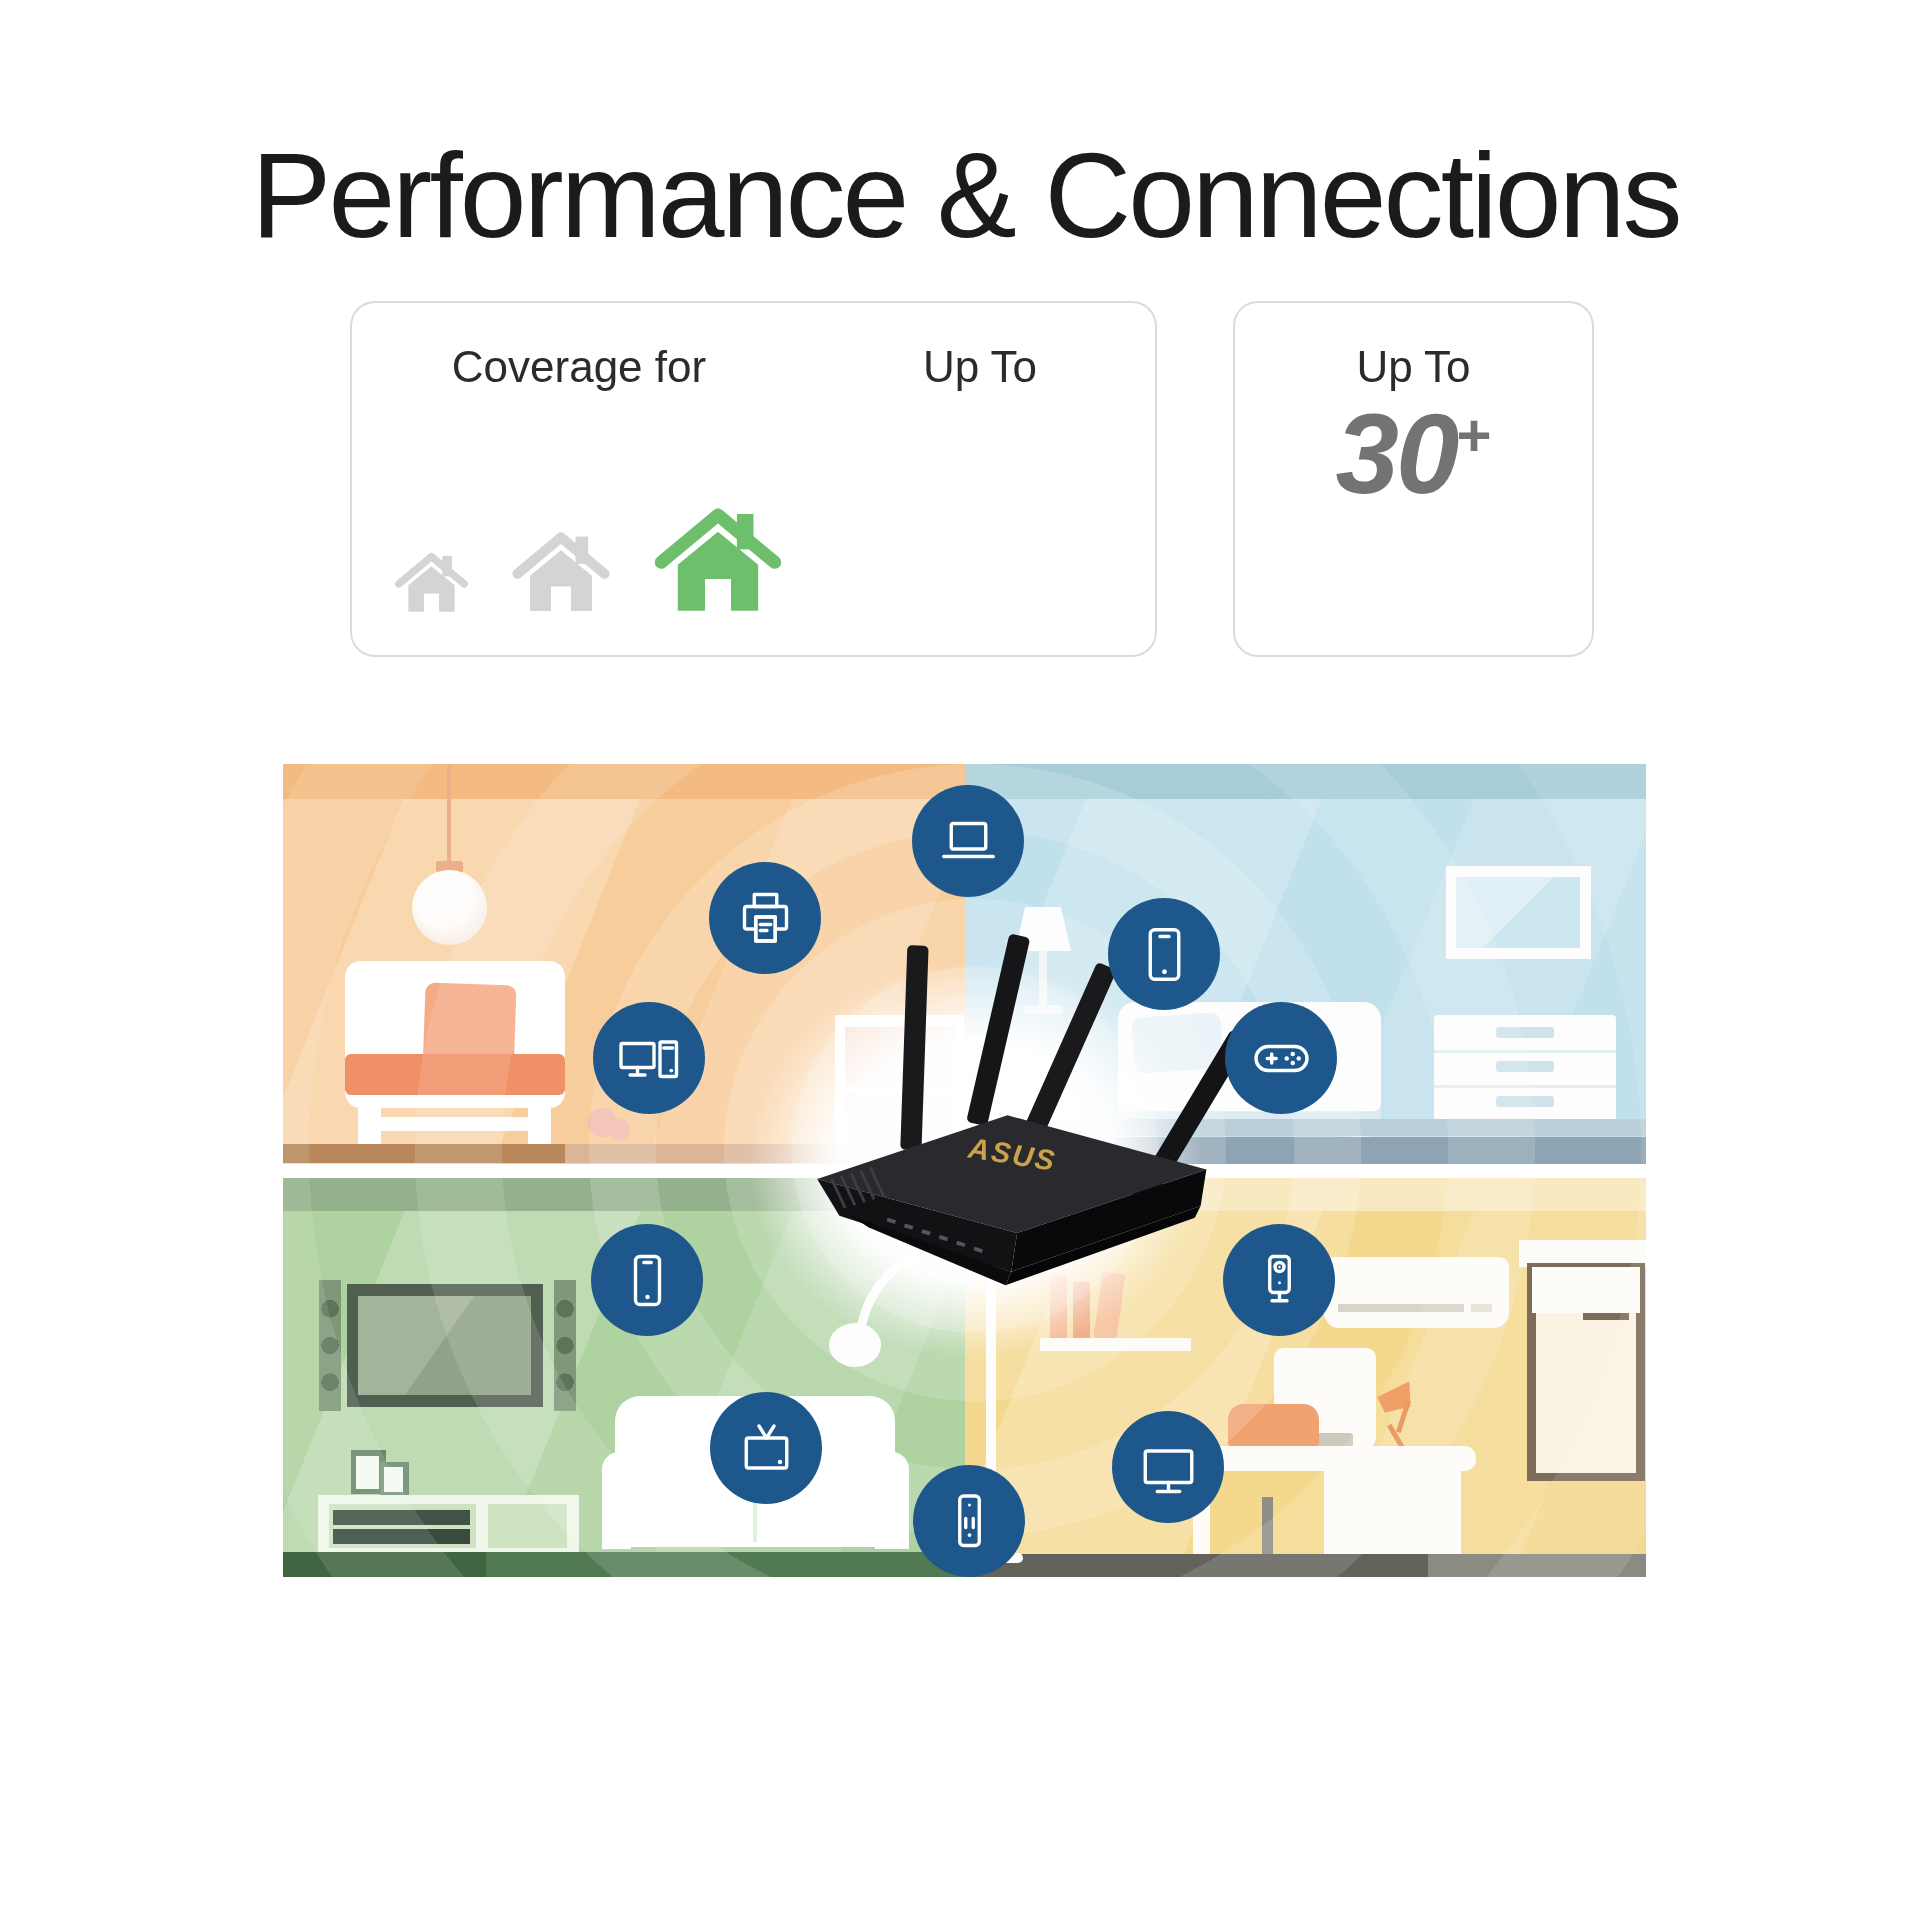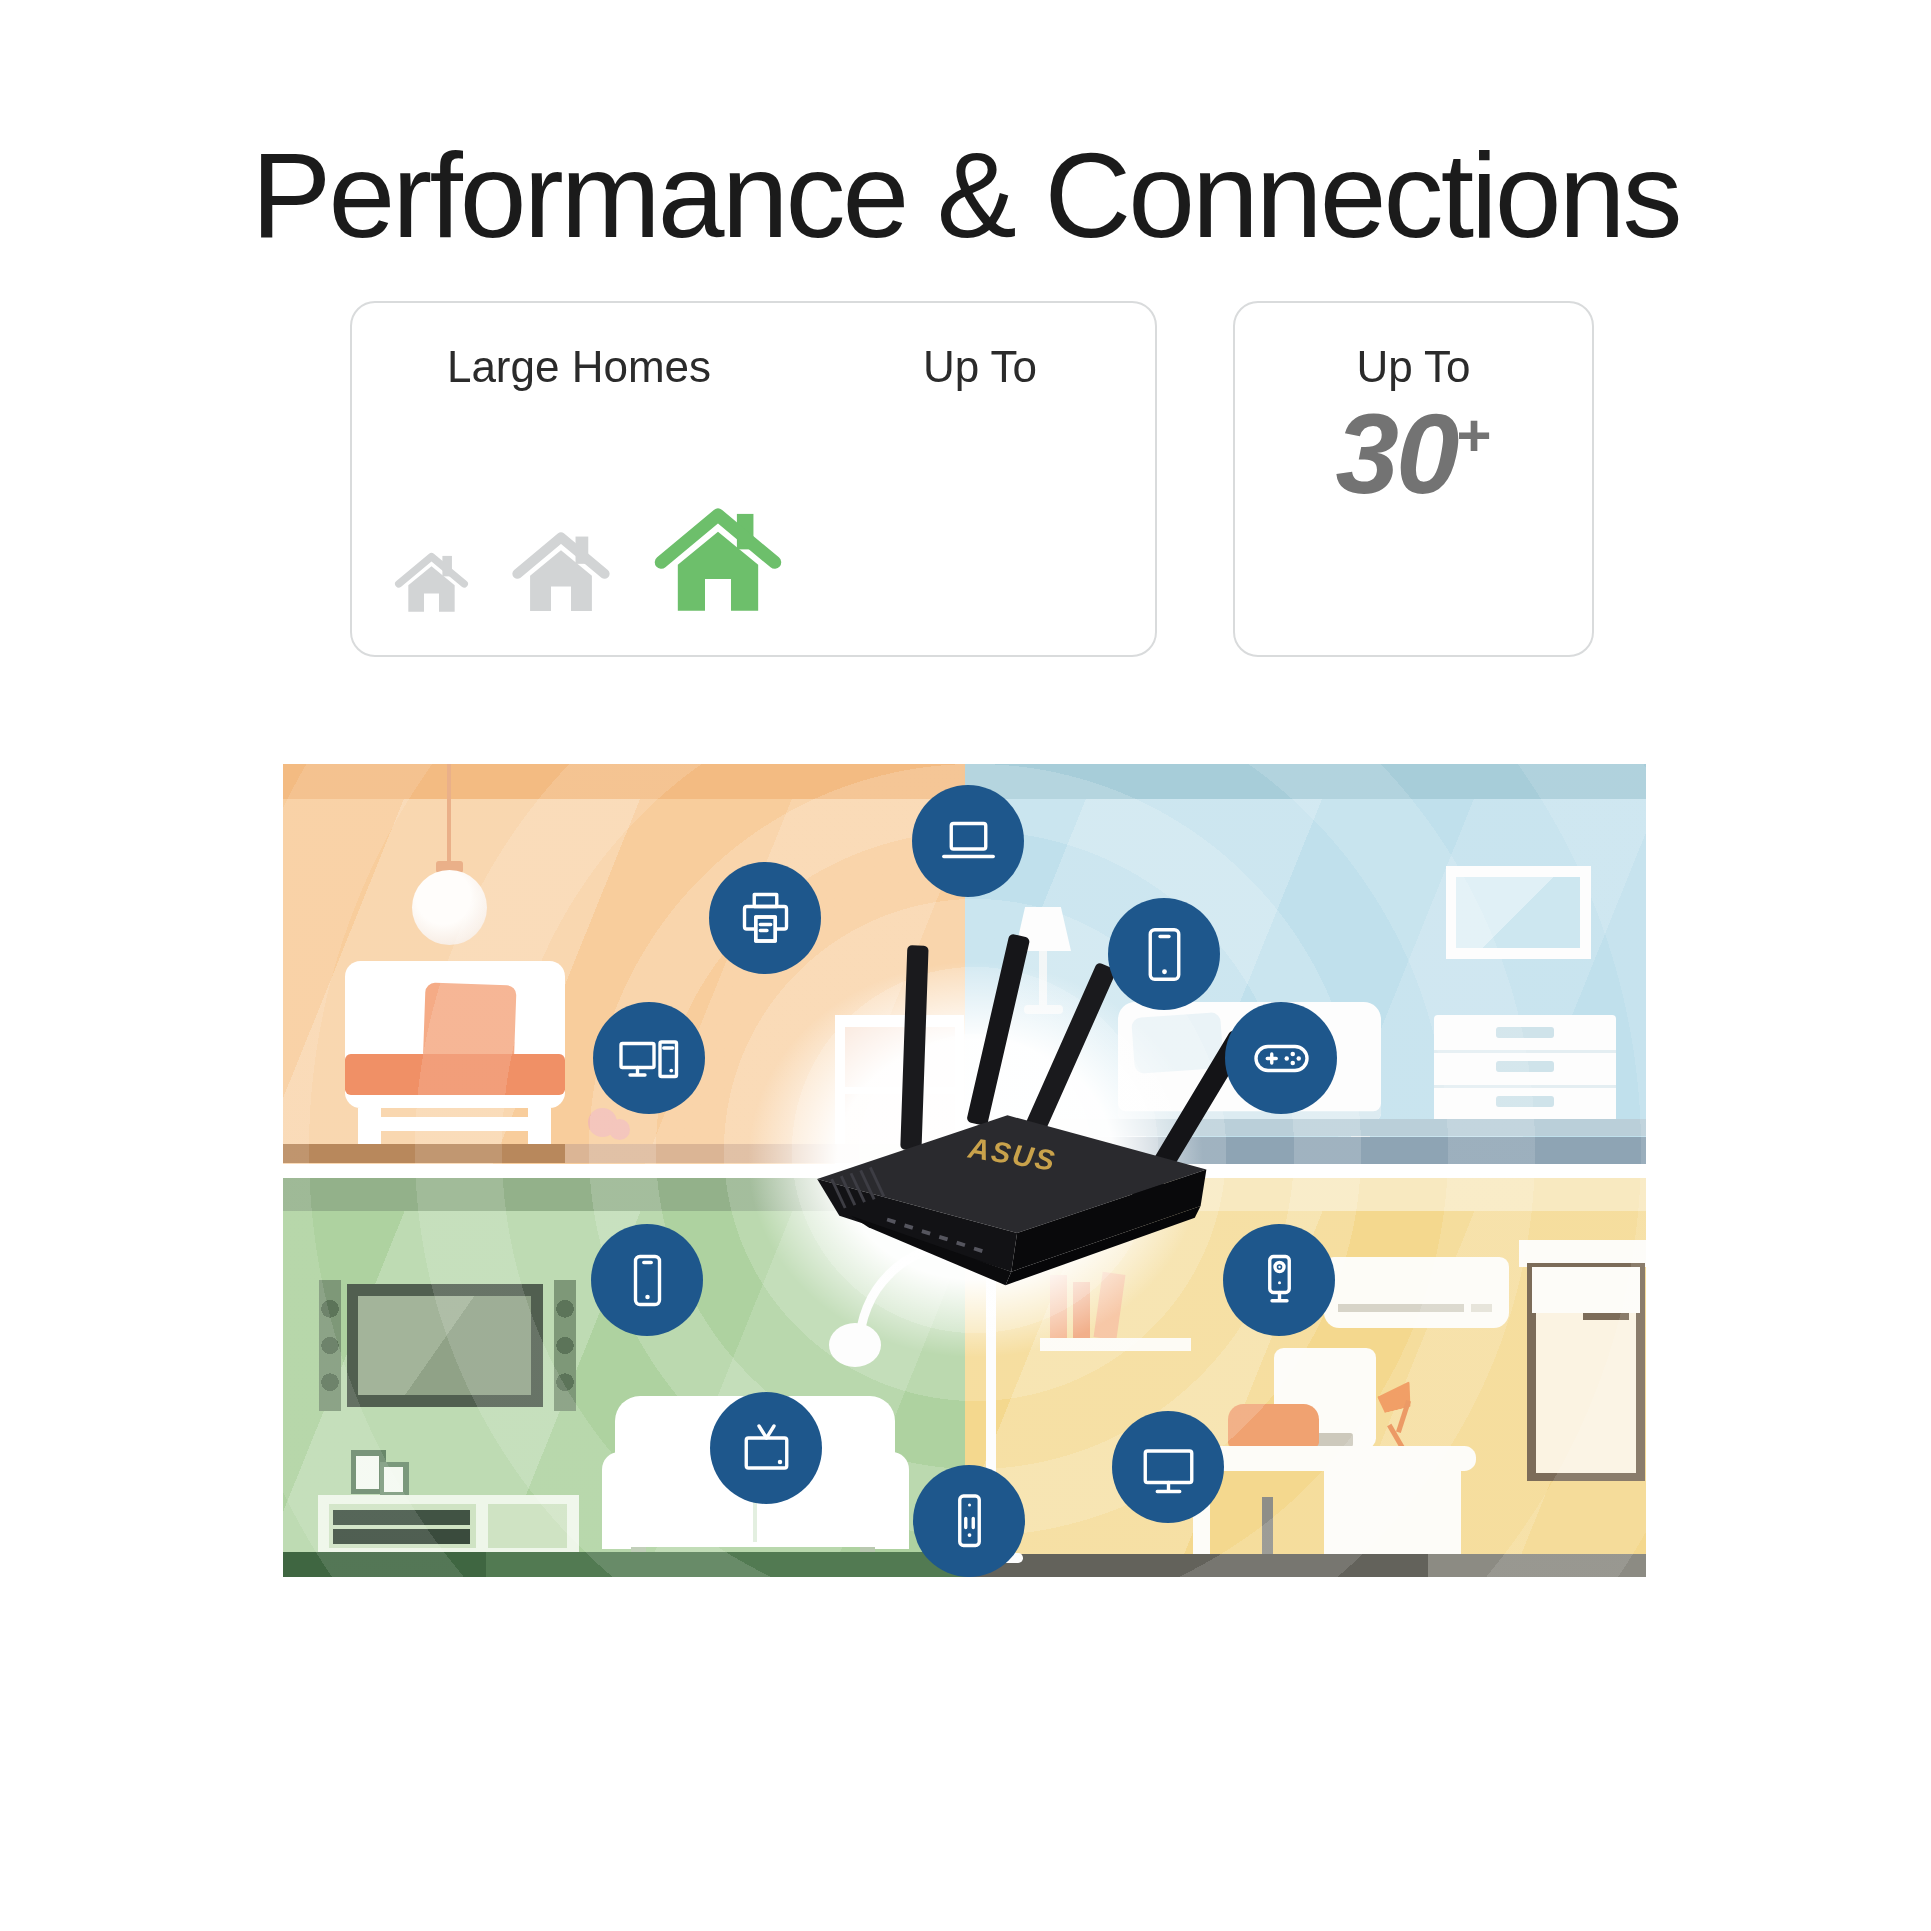--- a/index.html
+++ b/index.html
@@ -59,21 +59,21 @@
 </style>
 </head>
 <body>
 
 <div class="page">
 
   <h1 class="title">Performance &amp; Connections</h1>
 
   <div class="card card-coverage">
     <div class="cov-head">
-      <div>Large Homes</div>
+      <div>Coverage for</div>
     </div>
     <div class="houses" id="houses-row">
         <div style="width: 75px;">
           <svg viewBox="0 0 110 100" style="display:block">
             <rect x="71" y="16" width="14" height="30" fill="#d2d4d5"></rect>
             <path d="M7 57 L55 17 L103 57" stroke="#d2d4d5" stroke-width="11" fill="none" stroke-linecap="round" stroke-linejoin="round"></path>
             <path d="M21 59 L55 31 L89 59 V98 H66 V71 H44 V98 H21 Z" fill="#d2d4d5"></path>
           </svg>
         </div>
         <div style="width: 100px;">

